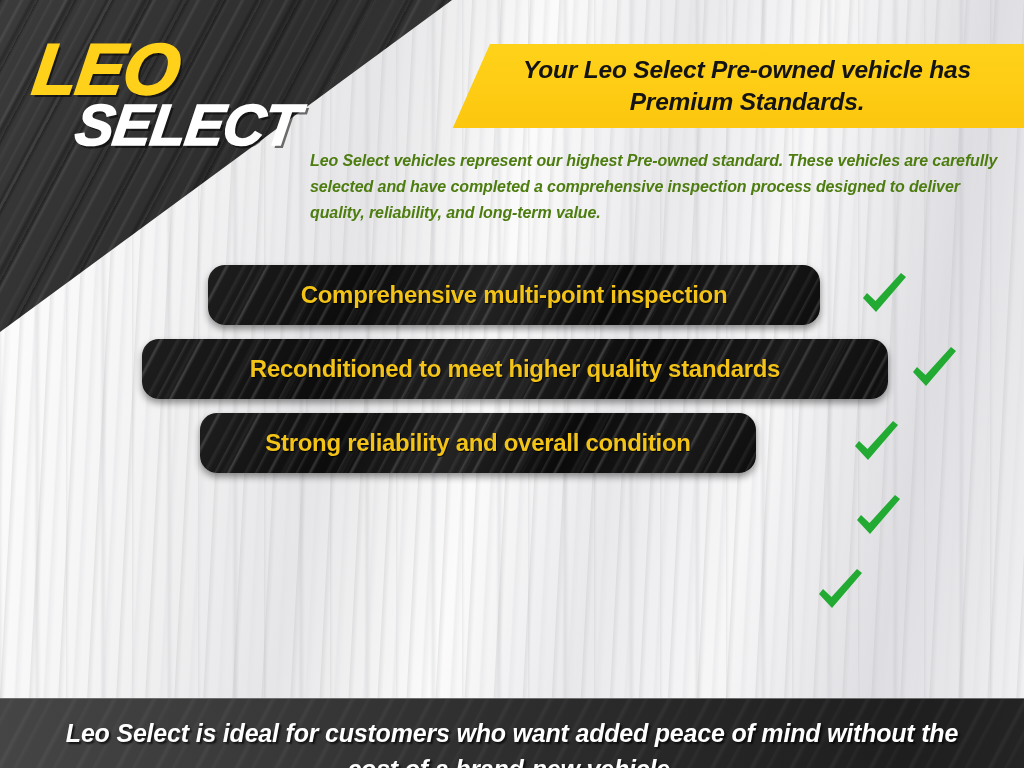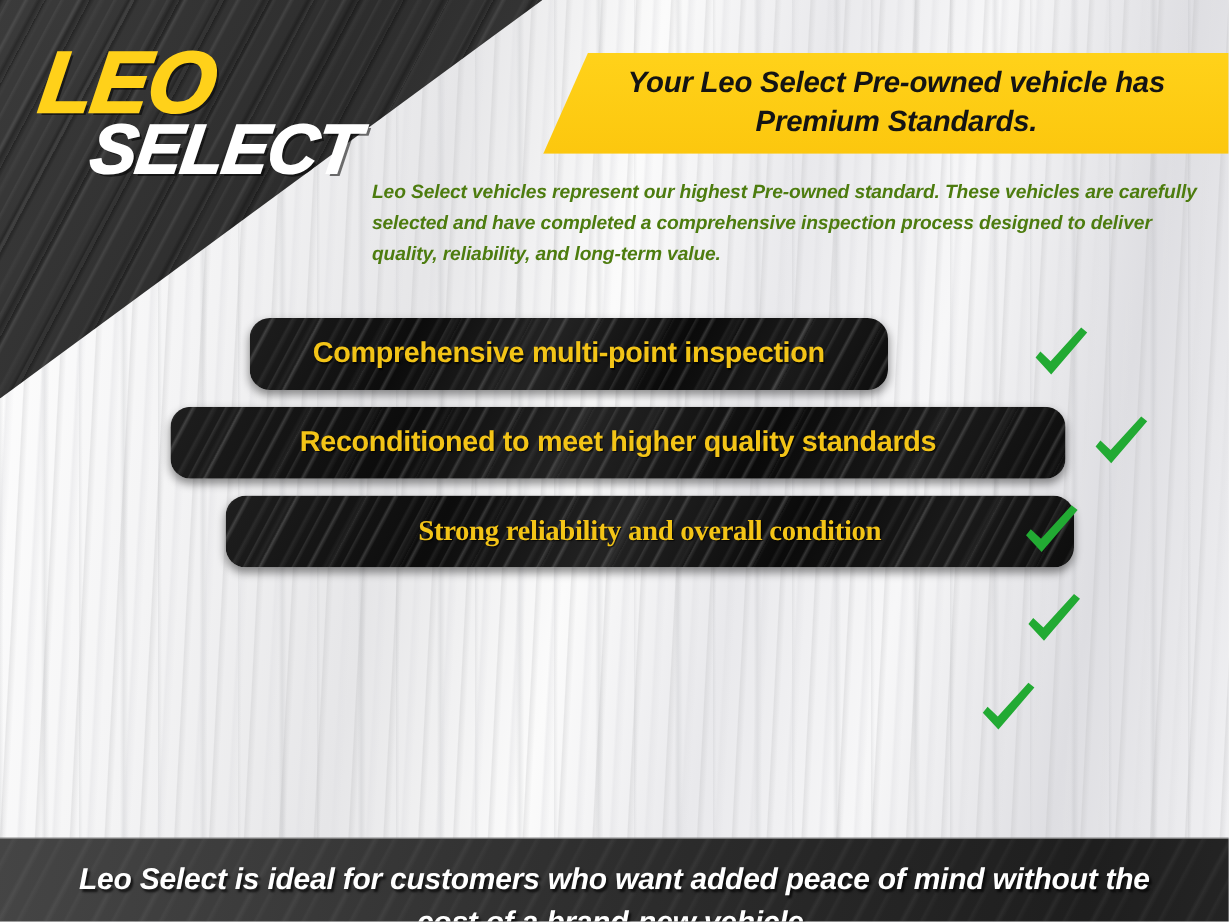--- a/index.html
+++ b/index.html
@@ -149,21 +149,21 @@
 
   <div class="banner">
     <div class="banner-text">Your Leo Select Pre-owned vehicle has Premium Standards.</div>
   </div>
 
   <div class="intro">Leo Select vehicles represent our highest Pre-owned standard. These vehicles are carefully selected and have completed a comprehensive inspection process designed to deliver quality, reliability, and long-term value.</div>
 
   <div class="features">
 
     <div class="frow">
-      <div class="pill" style="left:208px;width:532px;">
+      <div class="pill" style="left:208px;width:612px;">
         <span class="pill-label">Comprehensive multi-point inspection</span>
       </div>
       <div class="check" style="left:856px;top:3px;">
         <svg viewBox="0 0 56 56">
             <path d="M7 30 L20 44 L50 9 L45 5 L19.5 33 L11 25 Z" fill="#22AA33"></path>
           </svg>
       </div>
     </div>
 
     <div class="frow">
@@ -171,21 +171,21 @@
         <span class="pill-label">Reconditioned to meet higher quality standards</span>
       </div>
       <div class="check" style="left:906px;top:3px;">
         <svg viewBox="0 0 56 56">
             <path d="M7 30 L20 44 L50 9 L45 5 L19.5 33 L11 25 Z" fill="#22AA33"></path>
           </svg>
       </div>
     </div>
 
     <div class="frow">
-      <div class="pill" style="left:188px;width:707px;font-family:Liberation Serif, serif;">
+      <div class="pill" style="left:200px;width:556px;">
         <span class="pill-label">Strong reliability and overall condition</span>
       </div>
       <div class="check" style="left:848px;top:3px;">
         <svg viewBox="0 0 56 56">
             <path d="M7 30 L20 44 L50 9 L45 5 L19.5 33 L11 25 Z" fill="#22AA33"></path>
           </svg>
       </div>
     </div>
 
     <div class="frow">

